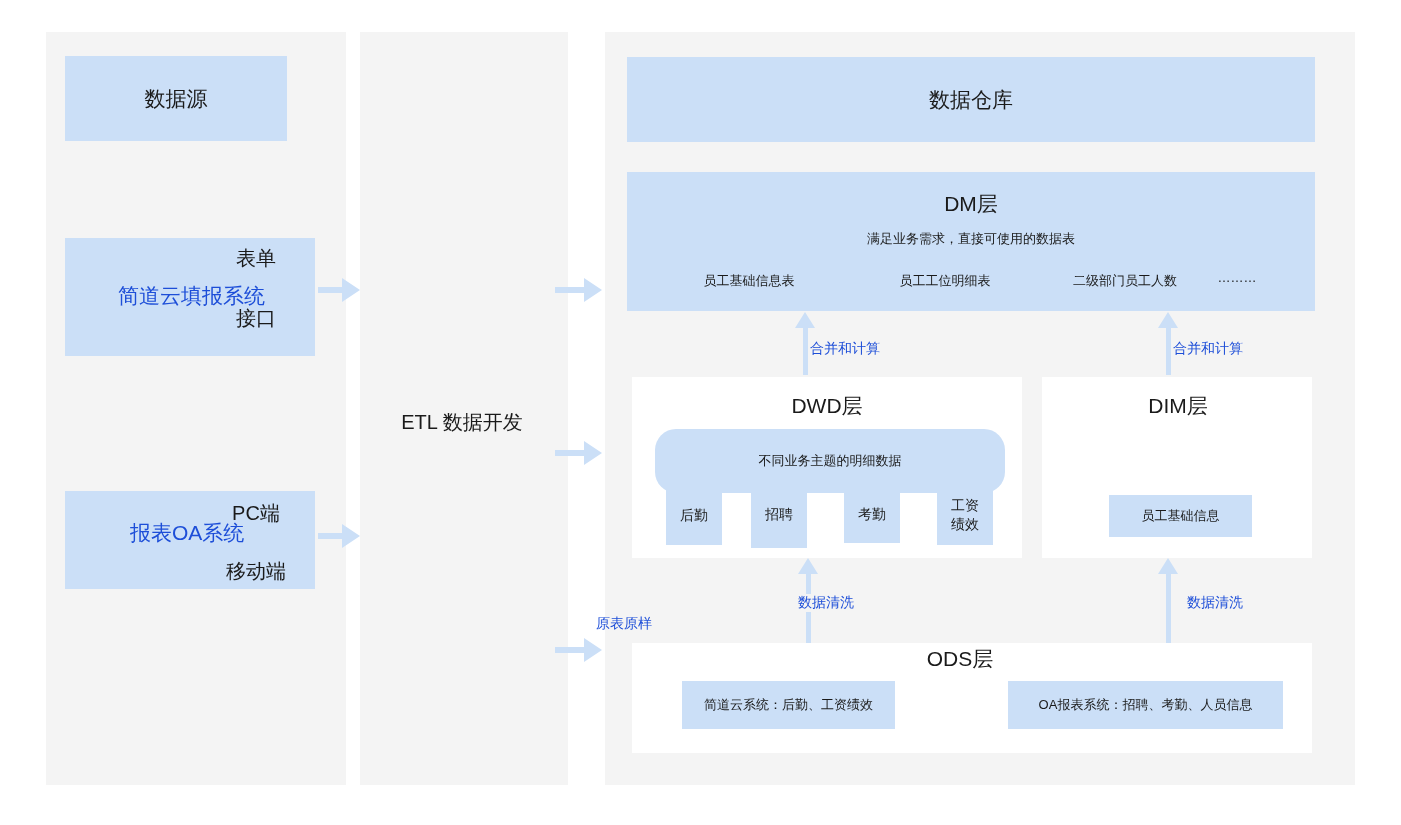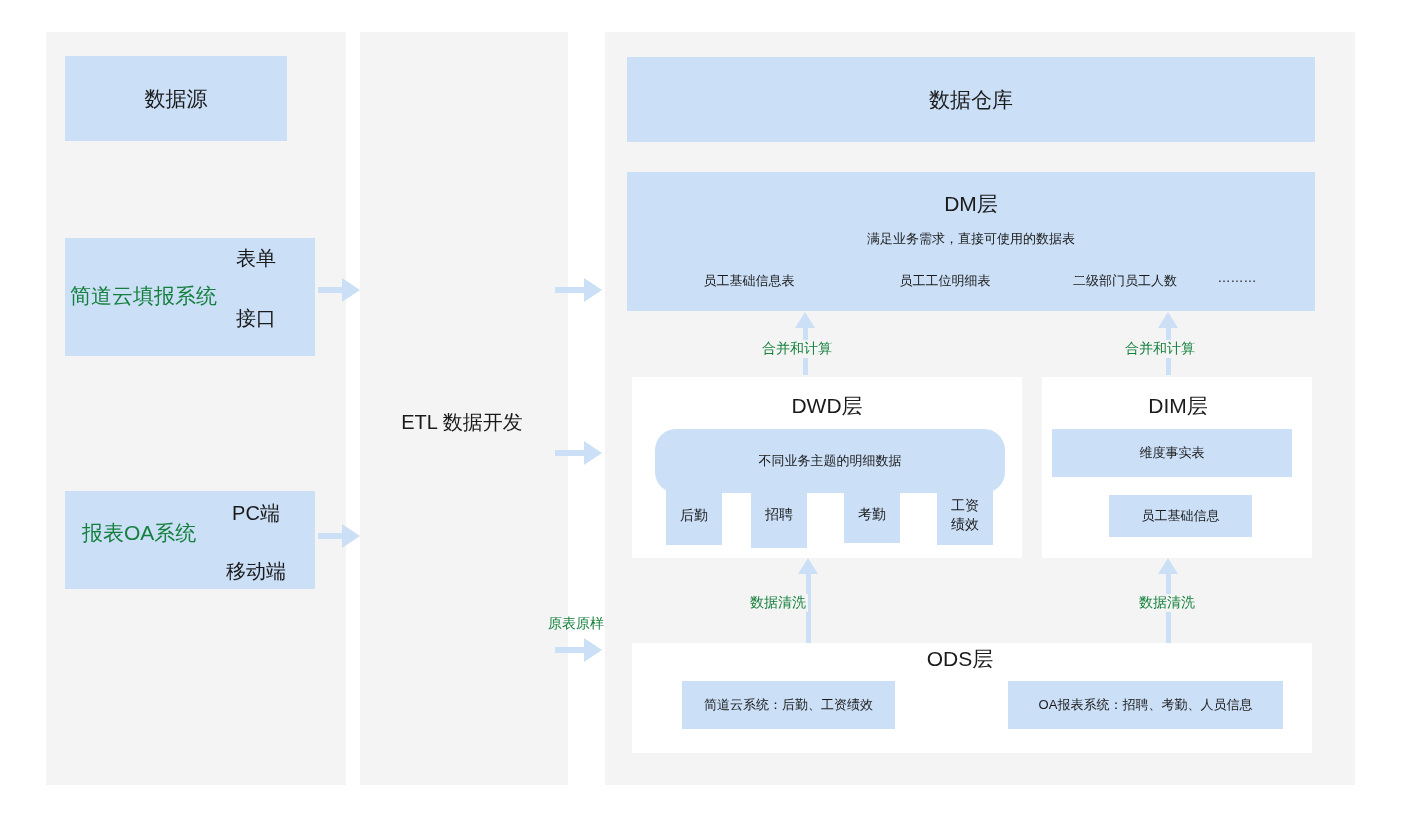--- a/index.html
+++ b/index.html
@@ -32,21 +32,22 @@
     box-sizing: border-box;
   }
   .whitebox {
     position: absolute;
     background: #ffffff;
     box-sizing: border-box;
   }
   .lbl {
     position: absolute;
     white-space: nowrap;
-    color: #15803d;
+    color: #1d4ed8;
+    margin-left: 48px;
   }
   .center-lbl {
     position: absolute;
     text-align: center;
     white-space: nowrap;
     color: #1a1a1a;
     transform: translateX(-50%);
   }
 
   
@@ -160,23 +161,20 @@
   <div class="bluebox t-tag" style="left:844px; top:485px; width:56px; height:58px;">
     <span>考勤</span>
   </div>
   <div class="bluebox t-tag" style="left:937px; top:485px; width:56px; height:60px;">
     <span style="white-space:pre-line;">工资
 绩效</span>
   </div>
 
   <div class="whitebox" style="left:1042px; top:377px; width:270px; height:181px;"></div>
   <div class="center-lbl t-layer" style="left:1178px; top:392px;">DIM层</div>
-  <div class="bluebox t-desc" style="left:1052px; top:429px; width:240px; height:48px;">
-    <span>维度事实表</span>
-  </div>
   <div class="bluebox t-desc" style="left:1109px; top:495px; width:143px; height:42px;">
     <span>员工基础信息</span>
   </div>
 
   <div class="arrow-v" style="left:806px; top:573px; height:70px;"></div>
   <div class="lbl t-flow" style="left:748px; top:594px; background:#f4f4f4; padding:0 2px;">数据清洗</div>
 
   <div class="arrow-v" style="left:1166px; top:573px; height:70px;"></div>
   <div class="lbl t-flow" style="left:1137px; top:594px; background:#f4f4f4; padding:0 2px;">数据清洗</div>
 

